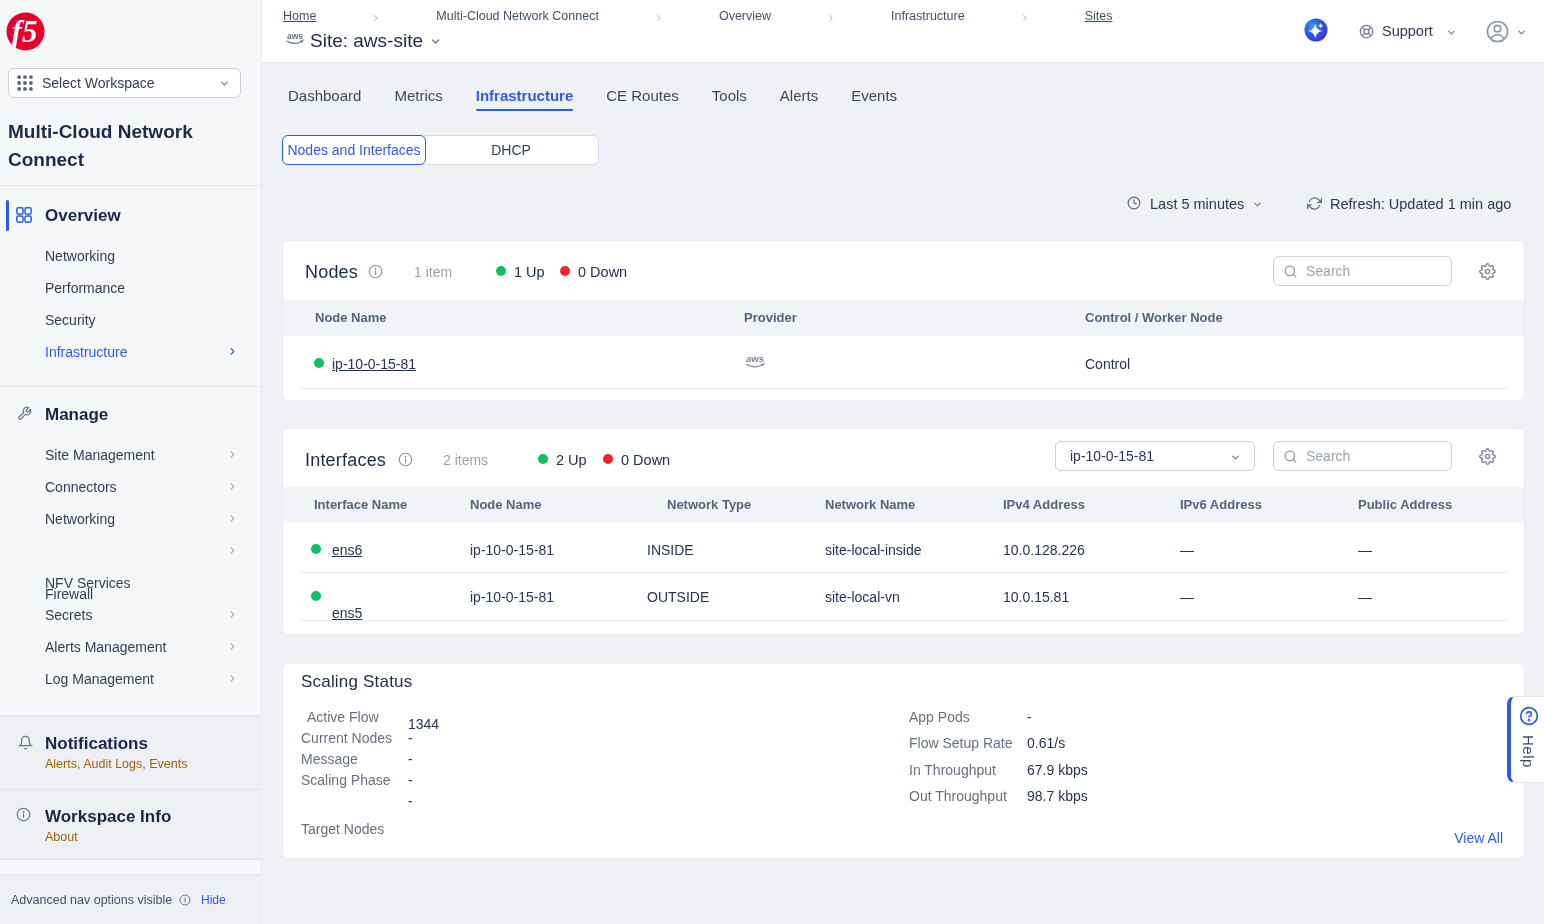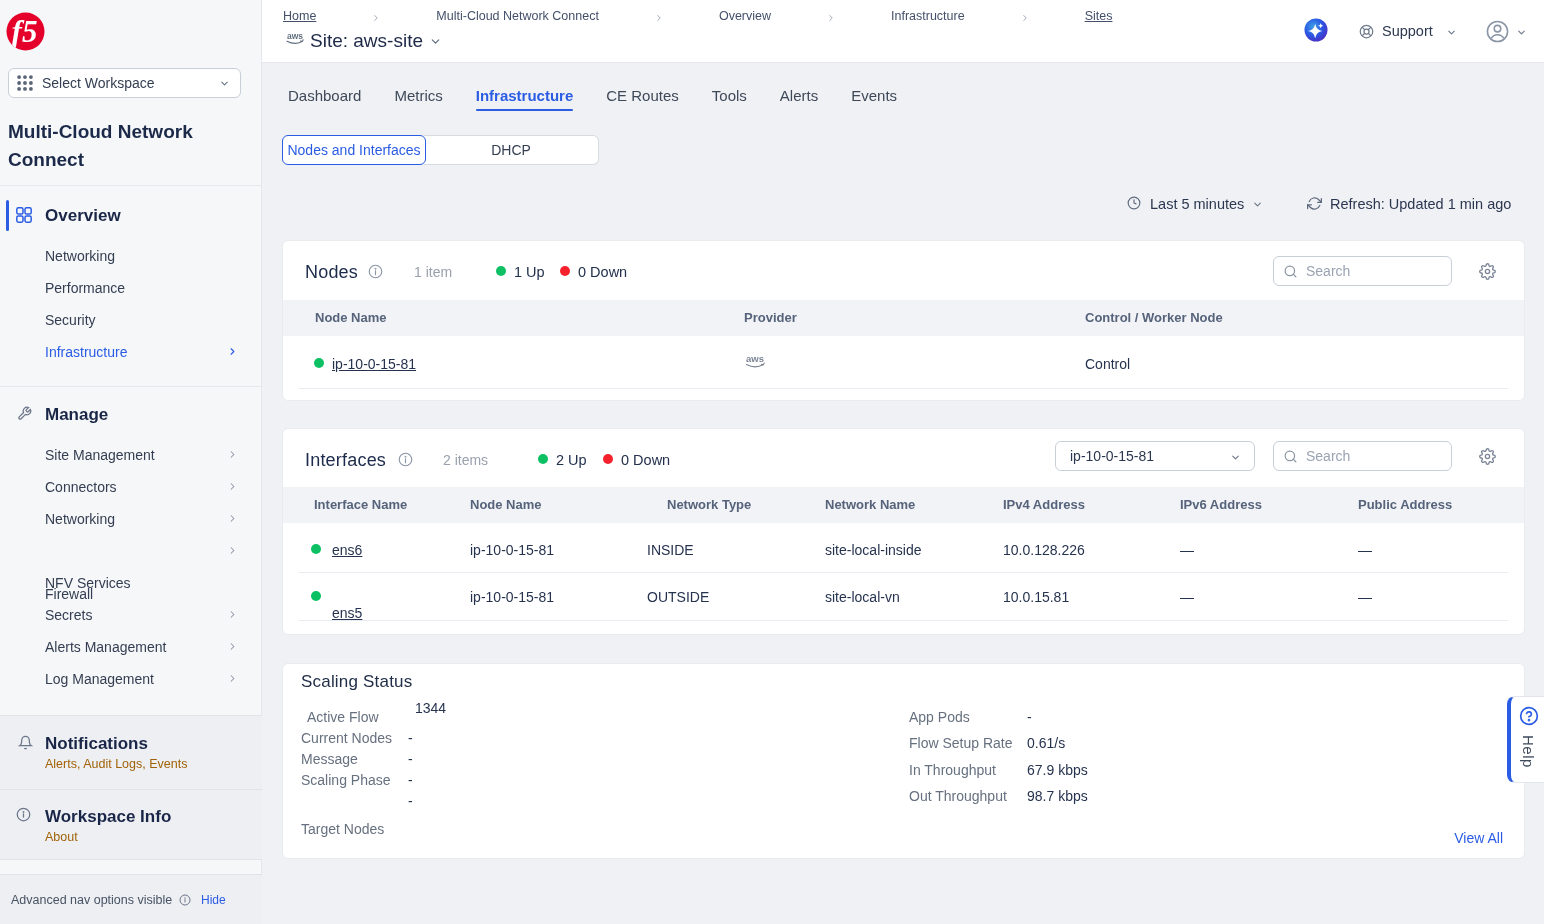--- a/index.html
+++ b/index.html
@@ -375,21 +375,21 @@
     <div class="td" style="left:542px; top:160px;">site-local-vn</div>
     <div class="td" style="left:720px; top:160px;">10.0.15.81</div>
     <div class="td" style="left:897px; top:160px;">—</div>
     <div class="td" style="left:1075px; top:160px;">—</div>
     <div class="rowline" style="top:191px;"></div>
   </div>
 
   <div class="card" style="top:663px; height:196px;">
     <div class="abs" style="left:18px; top:8px; font-size:17px; font-weight:500; letter-spacing:0.2px; color:#222f49;">Scaling Status</div>
     <div class="sc-label" style="left:24px; top:45px;">Active Flow</div>
-      <div class="sc-val" style="left:125px; top:36px;margin-left:7px;">1344</div>
+      <div class="sc-val" style="left:125px; top:52px;">1344</div>
     <div class="sc-label" style="left:18px; top:66px;">Current Nodes</div>
       <div class="sc-val" style="left:125px; top:66px;">-</div>
     <div class="sc-label" style="left:18px; top:87px;">Message</div>
       <div class="sc-val" style="left:125px; top:87px;">-</div>
     <div class="sc-label" style="left:18px; top:108px;">Scaling Phase</div>
       <div class="sc-val" style="left:125px; top:108px;">-</div>
     <div class="sc-label" style="left:18px; top:129px;margin-top:28px;">Target Nodes</div>
       <div class="sc-val" style="left:125px; top:129px;">-</div>
     <div class="sc-label" style="left:626px; top:45px;">App Pods</div>
       <div class="sc-val" style="left:744px; top:45px;">-</div>

